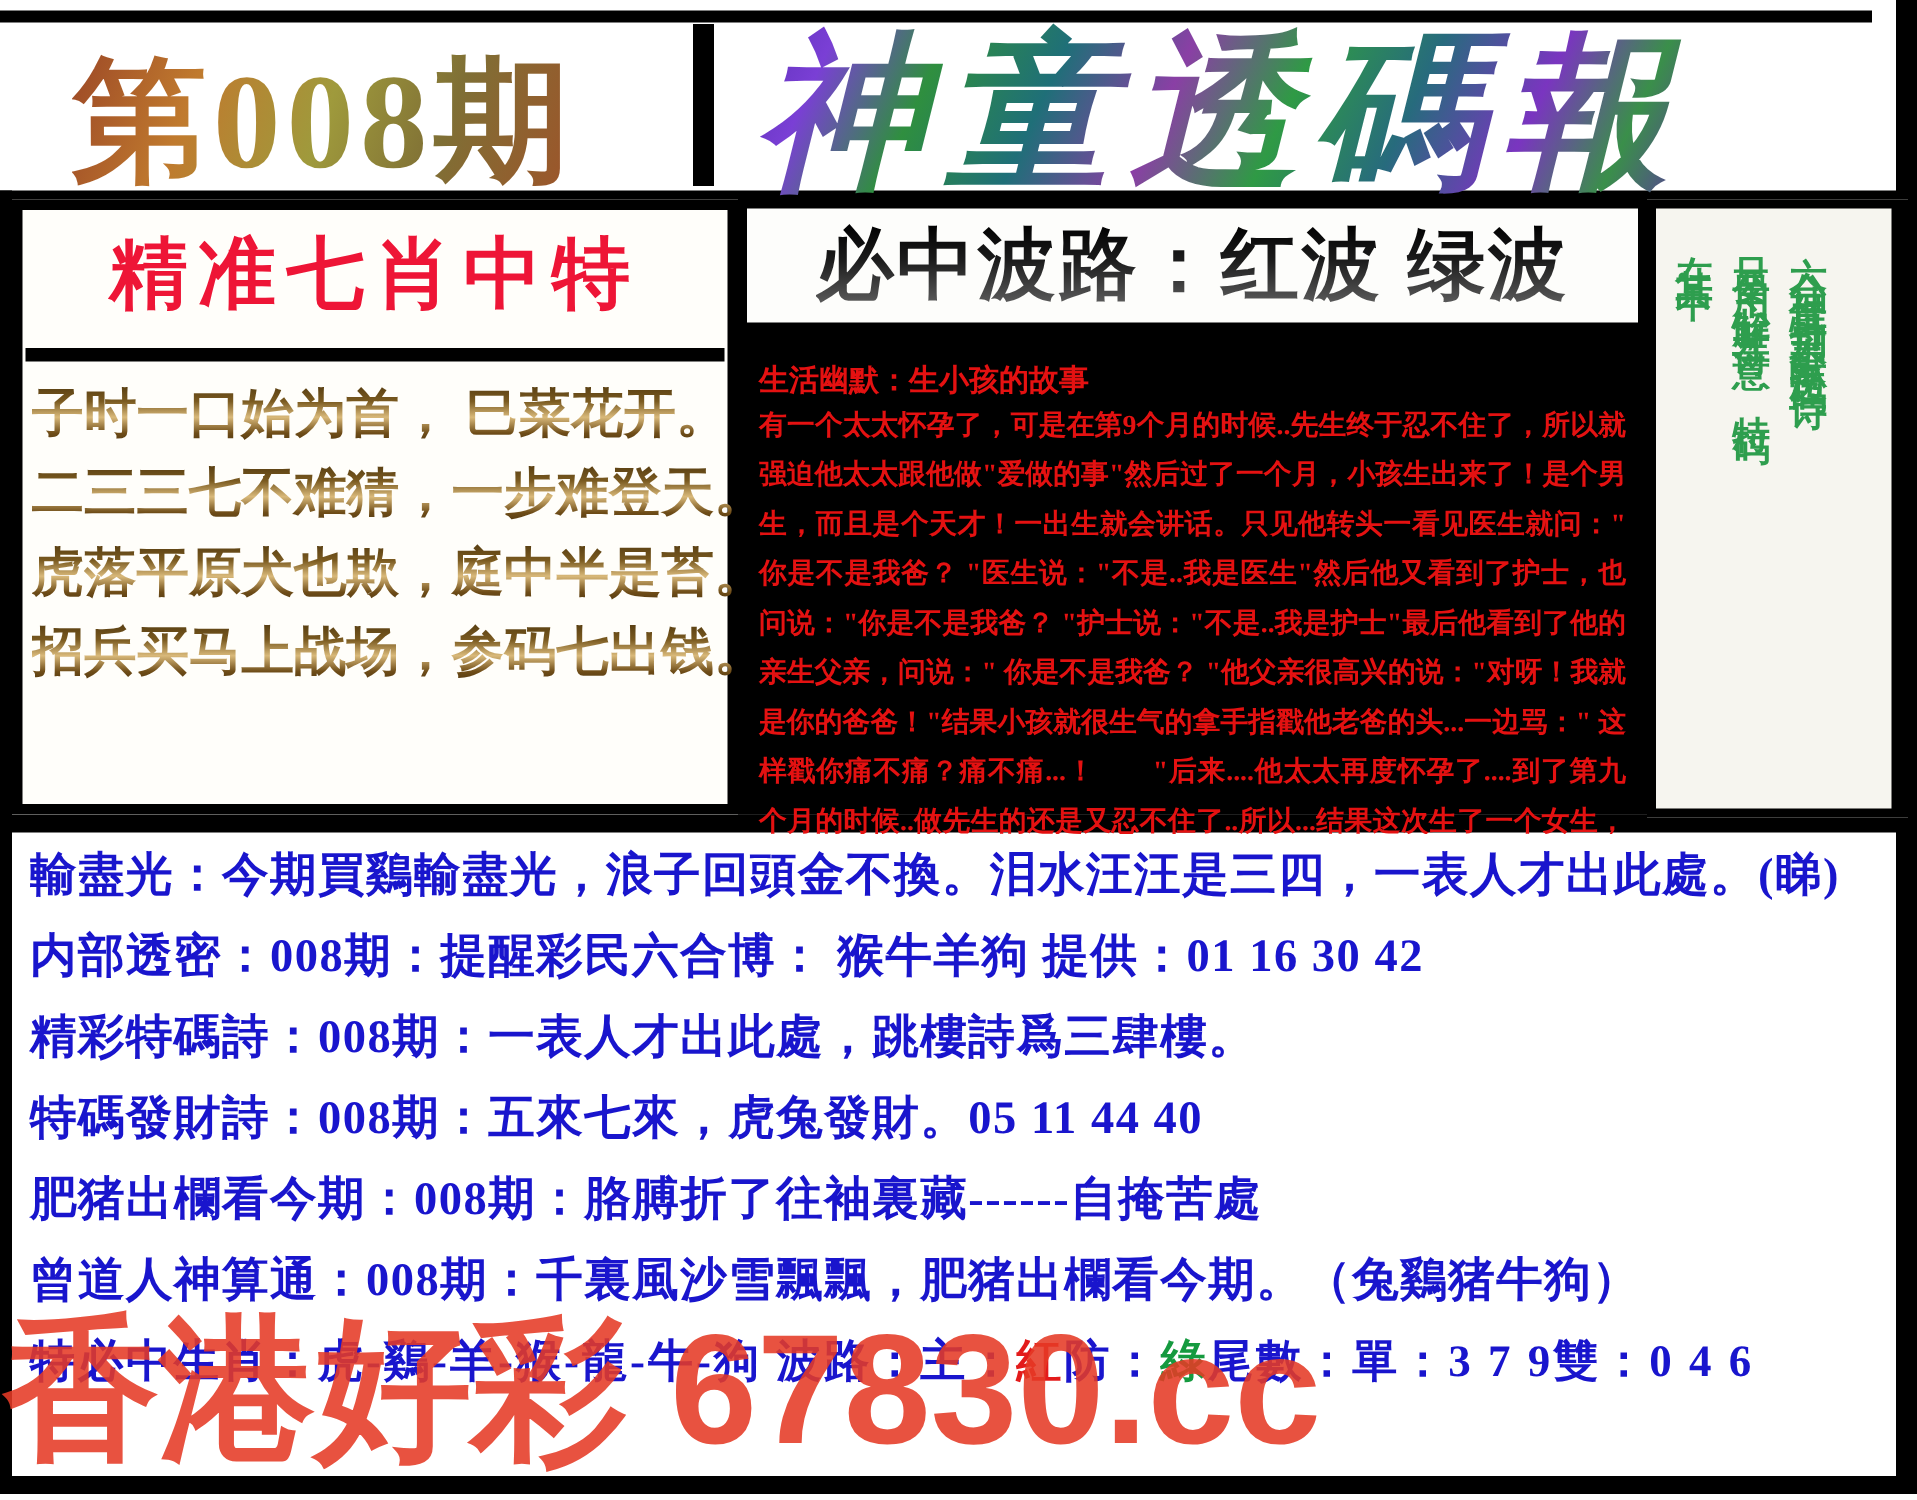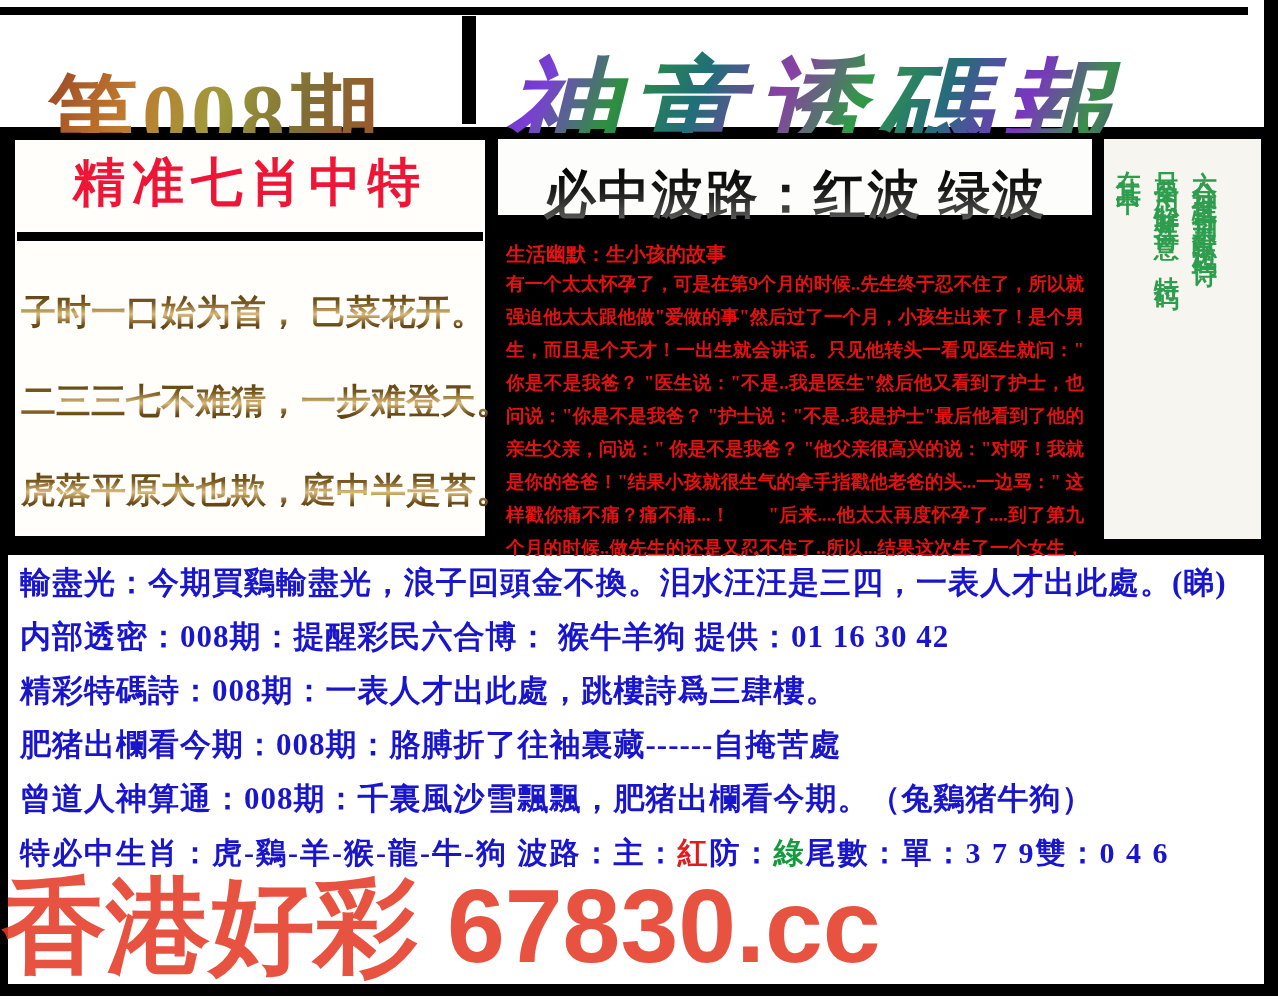--- a/index.html
+++ b/index.html
@@ -1,20 +1,20 @@
 <!DOCTYPE html>
 <html><head>
 <meta charset="utf-8">
 <style>
   html,body{margin:0;padding:0;background:#e9e9e9;}
   #page{position:relative;width:1278px;height:1000px;background:#ffffff;overflow:hidden;
         font-family:"Liberation Sans","DejaVu Sans",sans-serif;}
   .abs{position:absolute;}
   .bar{position:absolute;background:#000;}
-  .gtxt{-webkit-background-clip:text;background-clip:text;color:transparent;display:inline-block;margin-top:36px;}
+  .gtxt{-webkit-background-clip:text;background-clip:text;color:transparent;display:inline-block;}
 
   
   .issue{left:48px;top:20px;font-family:"Liberation Serif","DejaVu Serif",serif;
          font-weight:bold;font-size:90px;letter-spacing:4px;white-space:nowrap;
          background-image:linear-gradient(110deg,#9a4526 0%,#c07a2e 25%,#9f9a3c 50%,#7f6f35 72%,#a05229 100%);}
   .masthead{left:505px;top:0px;font-weight:900;font-size:112px;letter-spacing:12px;white-space:nowrap;
          background-image:linear-gradient(115deg,#5a2fb5 0%,#7a3fd5 9%,#2f8f3f 20%,#1f6f78 32%,#8a3fa5 44%,#2f9a45 56%,#276b7d 68%,#7a35c0 80%,#3a8f4a 90%,#5f2fa8 100%);font-style:italic;}
 
   
   .panel-left{left:8px;top:133px;width:484px;height:410px;border:7px solid #000;
@@ -105,20 +105,21 @@
       <div class="rp-col">六合神童特别奉献透码诗</div>
       <div class="rp-col">只要用心解开诗意，特码</div>
       <div class="rp-col">在其中。</div>
     </div>
   </div>
 
   <div class="abs bottom">
     <div class="b-line">輸盡光：今期買鷄輸盡光，浪子回頭金不換。泪水汪汪是三四，一表人才出此處。(睇)</div>
     <div class="b-line">内部透密：008期：提醒彩民六合博： 猴牛羊狗 提供：01 16 30 42</div>
     <div class="b-line">精彩特碼詩：008期：一表人才出此處，跳樓詩爲三肆樓。</div>
+    <div class="b-line">特碼發財詩：008期：五來七來，虎兔發財。05 11 44 40</div>
     <div class="b-line">肥猪出欄看今期：008期：胳膊折了往袖裏藏------自掩苦處</div>
     <div class="b-line">曾道人神算通：008期：千裏風沙雪飄飄，肥猪出欄看今期。（兔鷄猪牛狗）</div>
     <div class="b-line b-line-final">
       <span>特必中生肖：虎-鷄-羊-猴-龍-牛-狗 波路：主：</span>
       <span class="seg-red">紅</span>
       <span> 防：</span>
       <span class="seg-green">綠</span>
       <span> 尾數：單：3 7 9雙：0 4 6</span>
     </div>
   </div>

